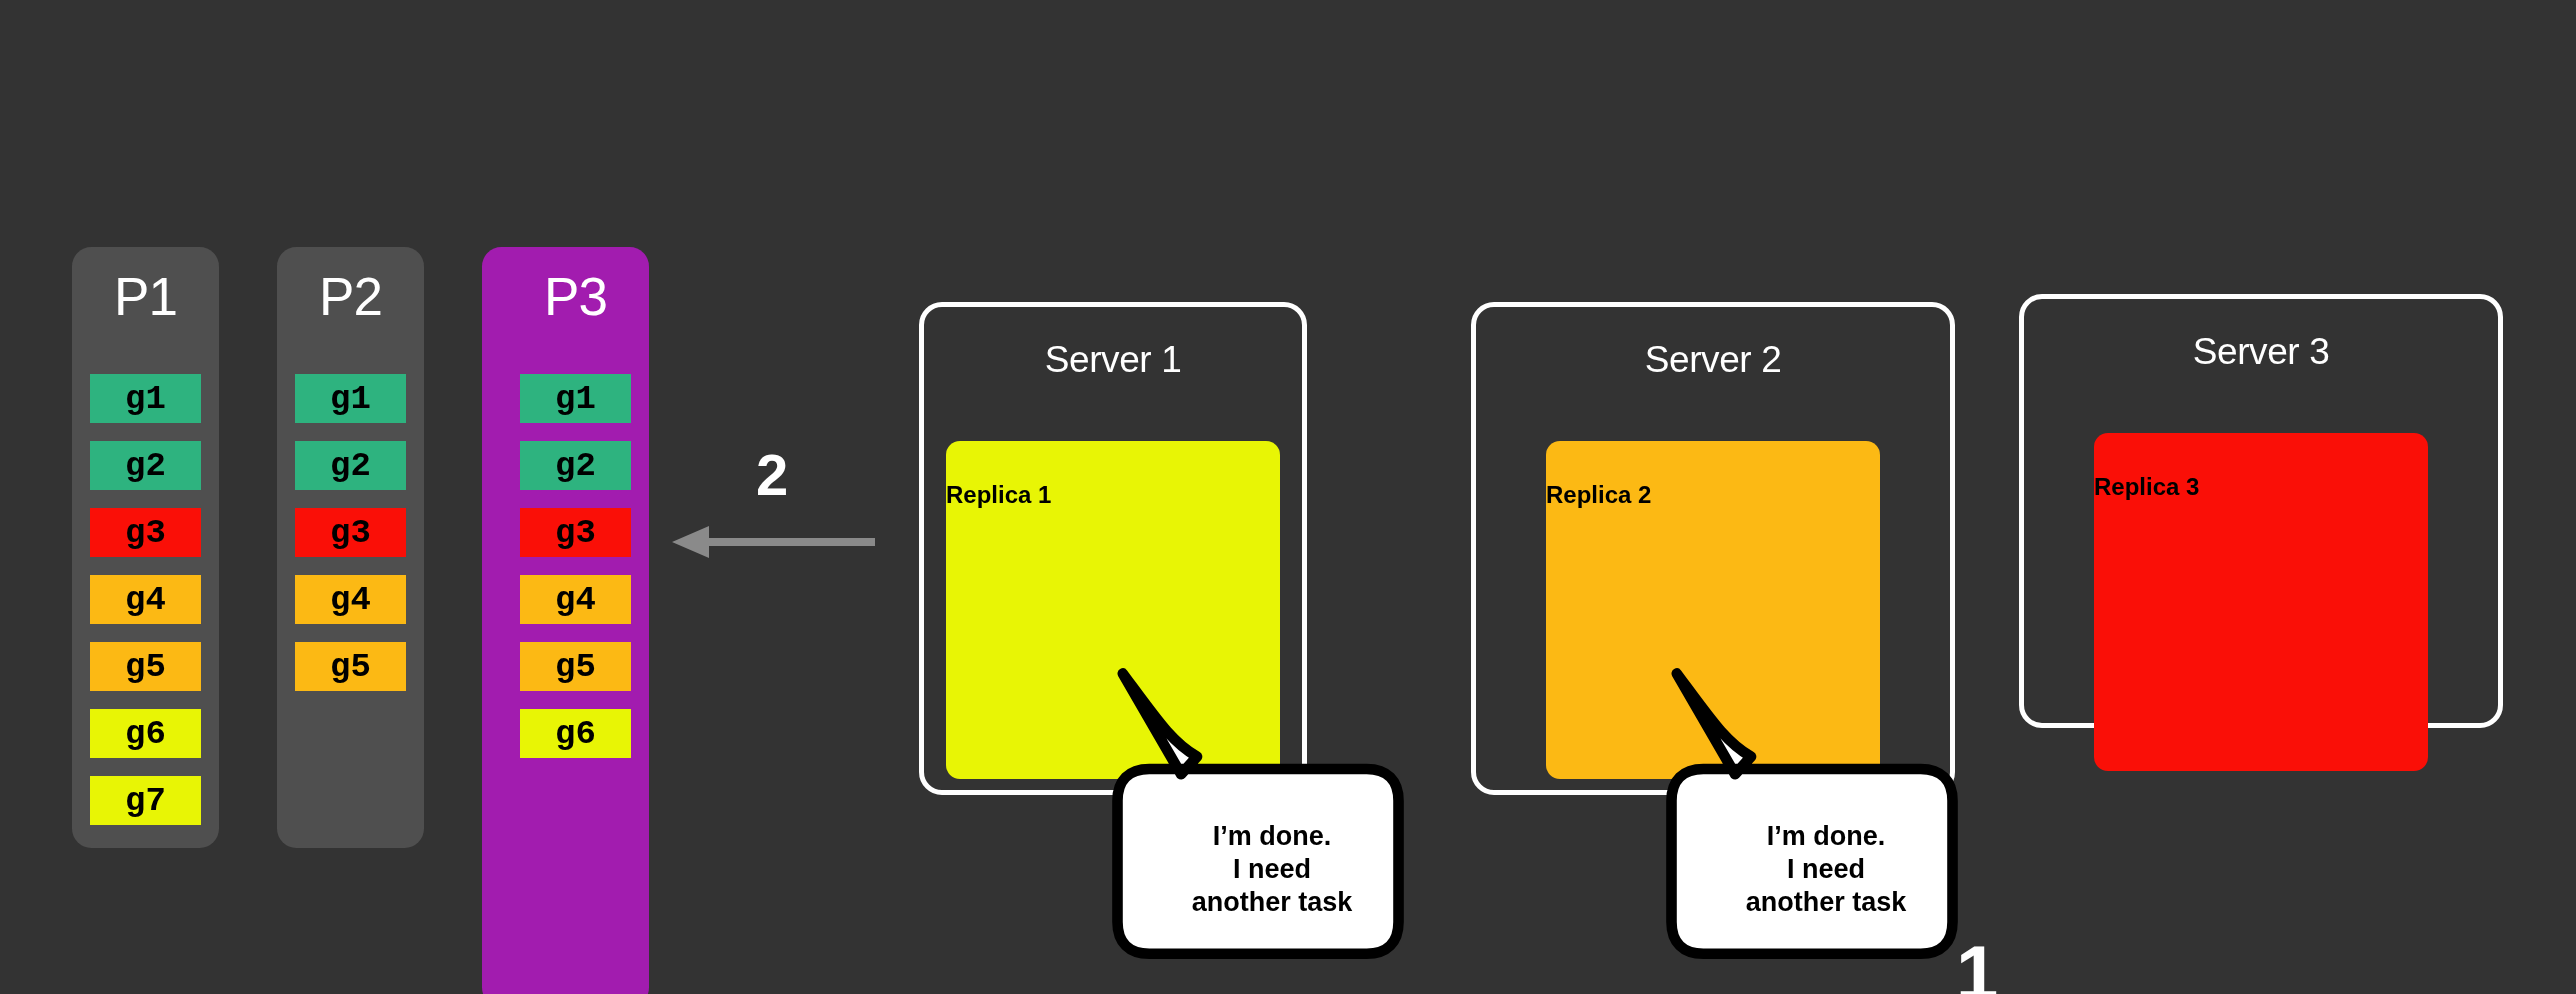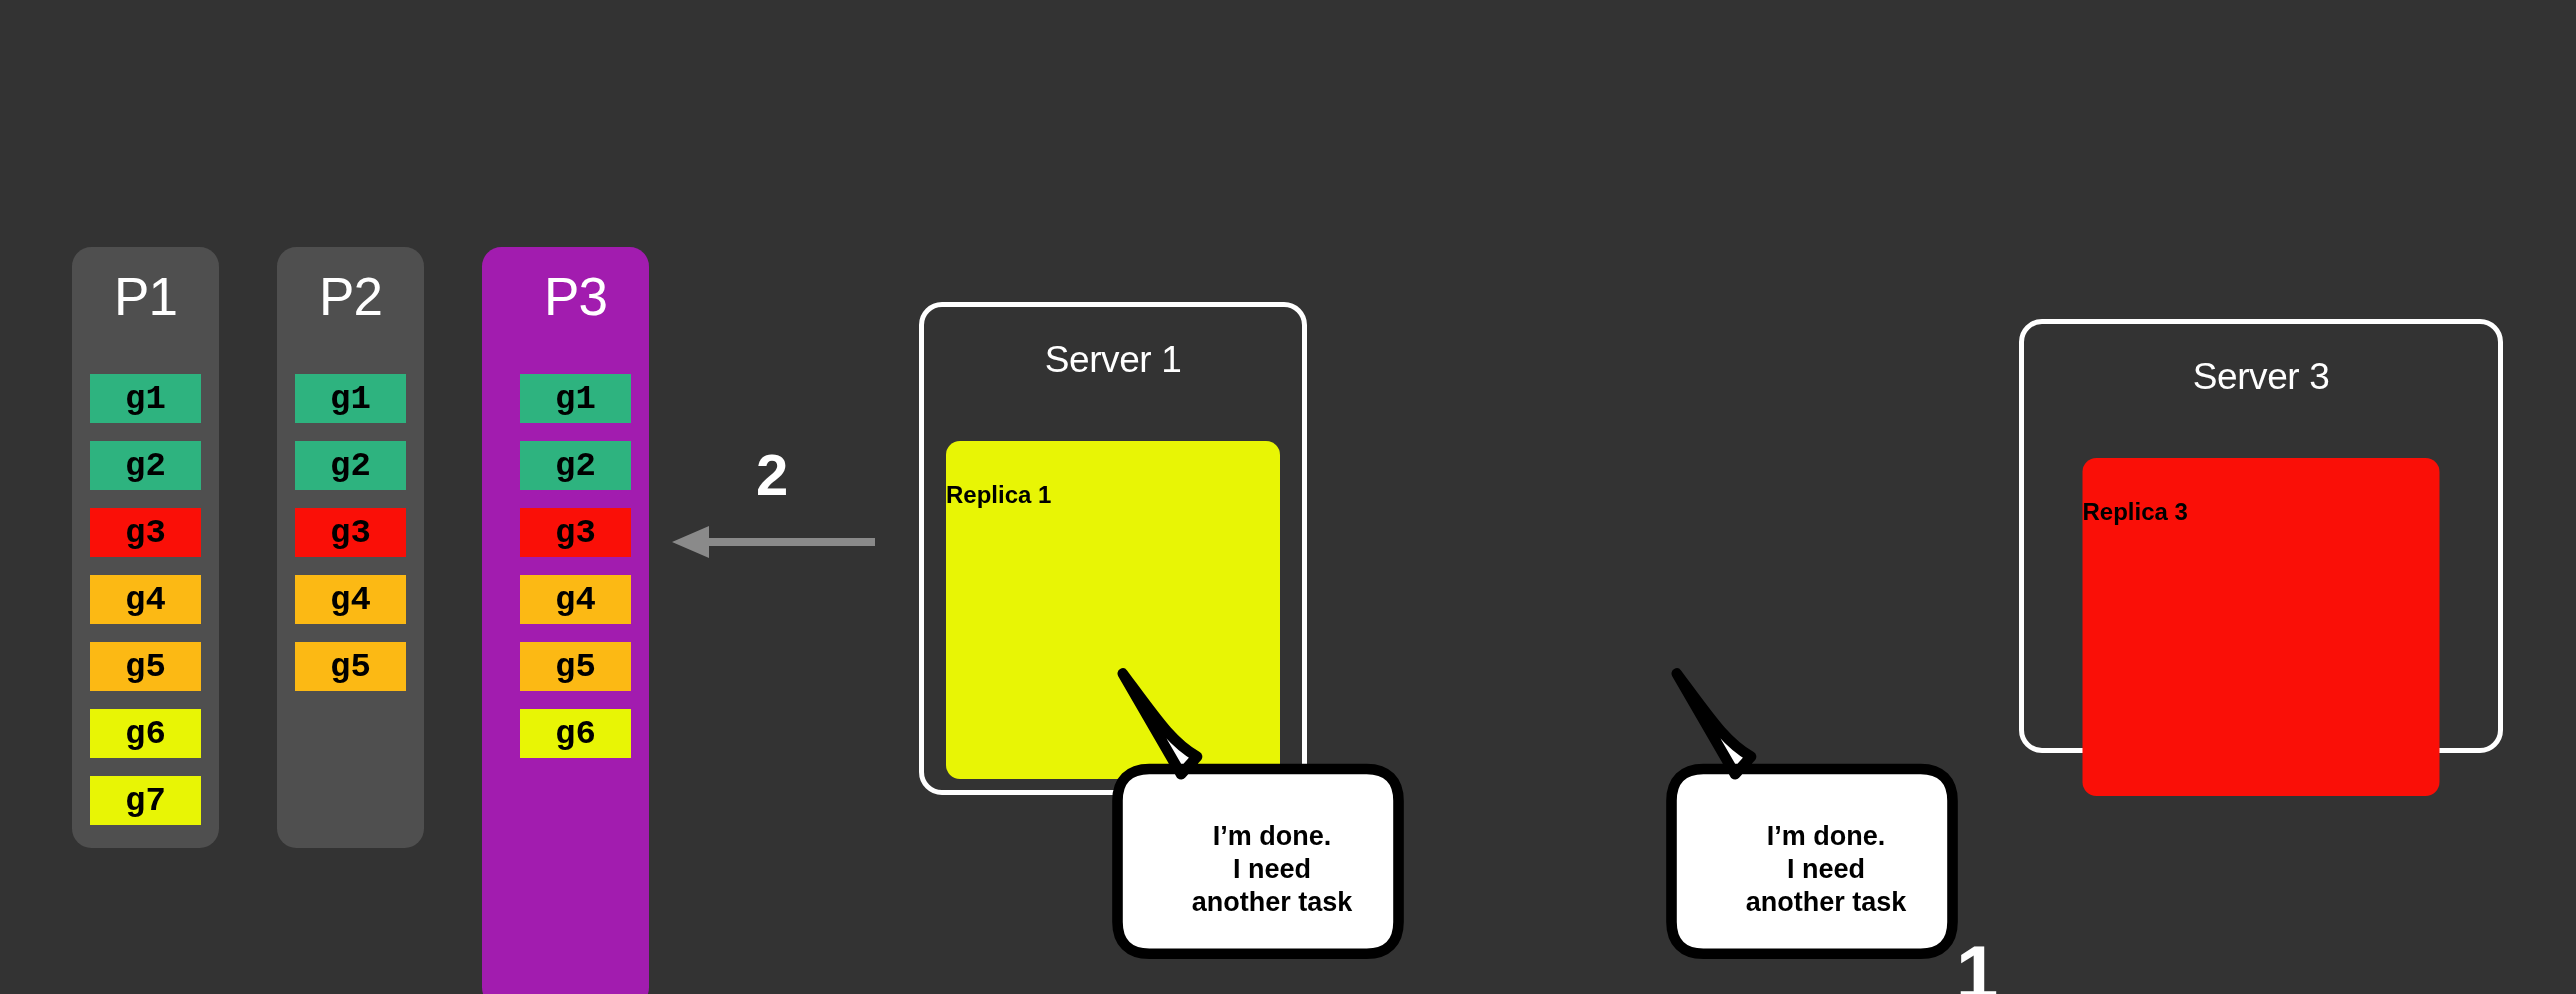--- a/index.html
+++ b/index.html
@@ -224,20 +224,26 @@
                L 42 209
                C 19 209, 6 196, 6 173
                L 6 36
                C 6 13, 19 0, 42 0 Z" fill="#ffffff" stroke="#000000" stroke-width="12" stroke-linejoin="round"></path>
     </svg>
     <div class="bubble-text">I’m done.
 I need
 another task</div>
   </div>
 
+  <div class="server-box" style="left:1471px; top:302px; width:484px; height:493px;">
+    <div class="server-title">Server 2</div>
+    <div class="replica" id="replica-1" style="background: rgb(252, 185, 20);">
+      <div class="replica-label">Replica 2</div>
+    </div>
+  </div>
 
   <div class="bubble" style="left:1666px; top:769px;">
     <svg width="292" height="190" viewBox="0 0 330 215">
       <path d="M 78 6
                L 12 -108
                C 52 -54, 68 -30, 96 -14
                L 78 6 Z
                M 42 0
                L 288 0
                C 311 0, 324 13, 324 36
@@ -246,23 +252,23 @@
                L 42 209
                C 19 209, 6 196, 6 173
                L 6 36
                C 6 13, 19 0, 42 0 Z" fill="#ffffff" stroke="#000000" stroke-width="12" stroke-linejoin="round"></path>
     </svg>
     <div class="bubble-text">I’m done.
 I need
 another task</div>
   </div>
 
-  <div class="server-box" style="left:2019px; top:319px; width:484px; height:434px;">
+  <div class="server-box" style="left:2019px; top:294px; width:484px; height:434px;">
     <div class="server-title">Server 3</div>
-    <div class="replica" id="replica-2" style="background: rgb(250, 15, 7); padding-left: 23px;">
+    <div class="replica" id="replica-2" style="background: rgb(250, 15, 7);">
       <div class="replica-label">Replica 3</div>
     </div>
   </div>
 
   <div class="step-label" style="left:1956px; top:935px; font-size:76px;">1</div>
 
 </div>
 
 
 </body></html>

